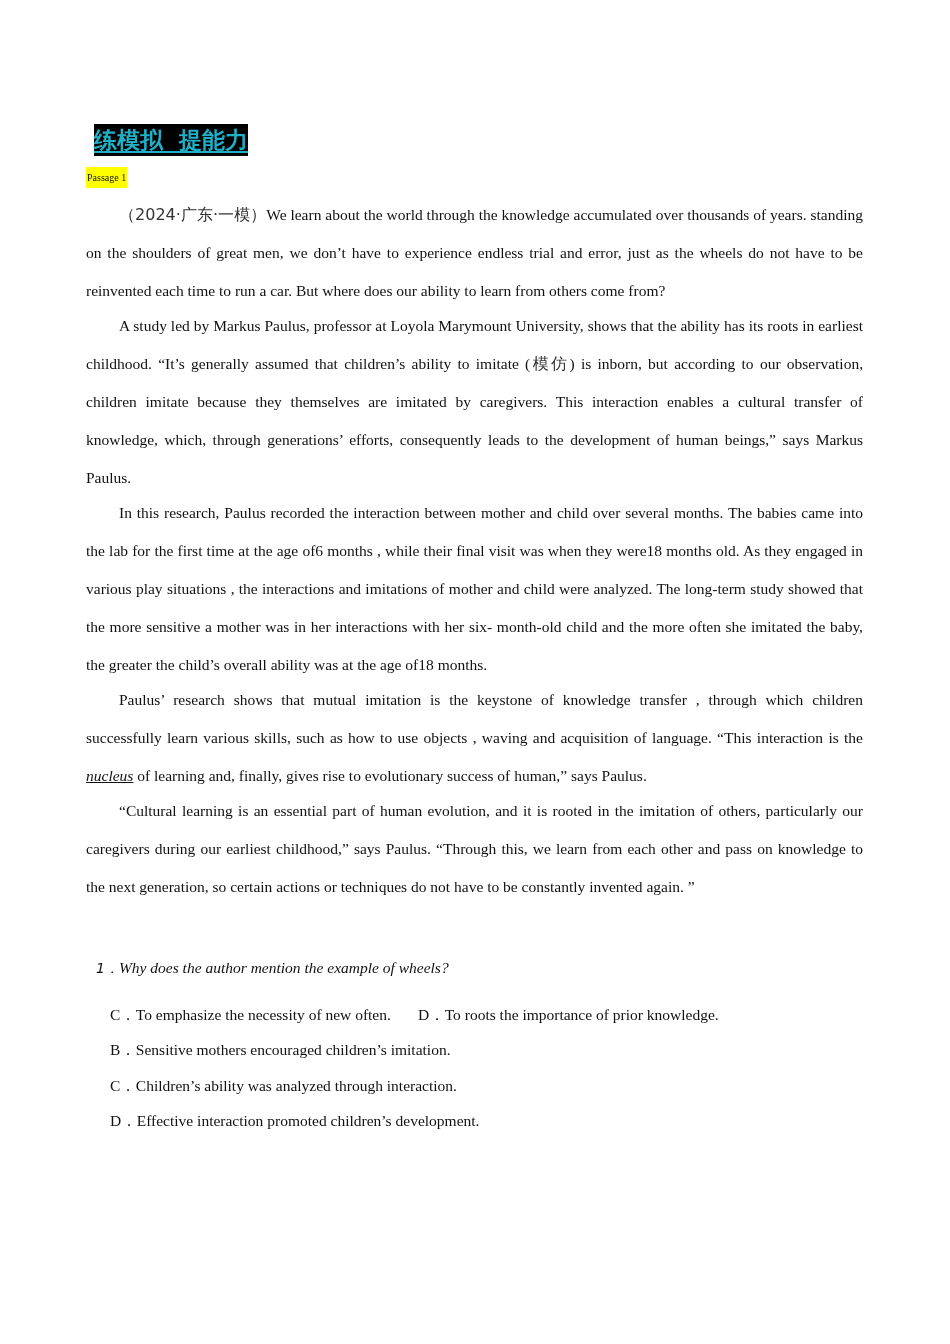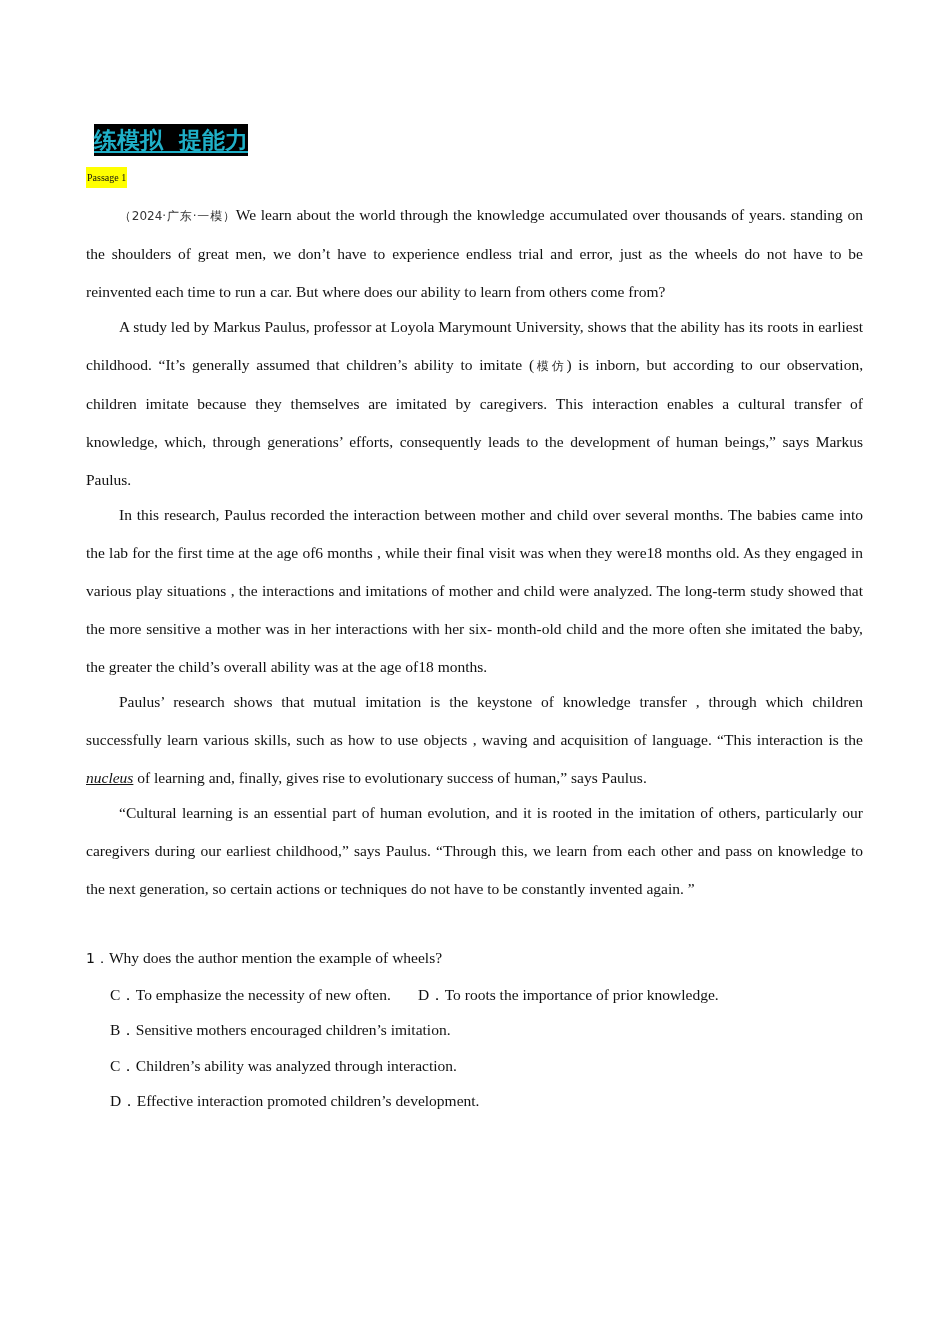--- a/index.html
+++ b/index.html
@@ -55,37 +55,38 @@
     }
     .para {
       font-size: 15.5px;
       line-height: 38px;
       text-align: justify;
       text-indent: 33px;
       margin: 0 0 -3px 0;
     }
     .para .cn {
       font-family: "DejaVu Sans", sans-serif;
-      font-size: 12px;
+      font-size: 16px;
       color: #333;
     }
     .underline {
       text-decoration: underline;
       font-style: italic;
     }
     .questions {
       position: absolute;
       top: 940px;
       left: 0;
       width: 777px;
     }
     .q-stem {
       font-size: 15.5px;
       line-height: 35.5px;
-      margin: 0;
+      margin: 10px;
+      font-style: italic;
     }
     .option-row {
       font-size: 15.5px;
       line-height: 35.5px;
       padding-left: 24px;
       margin: 0;
       white-space: nowrap;
     }
     .opt {
       display: inline-block;

